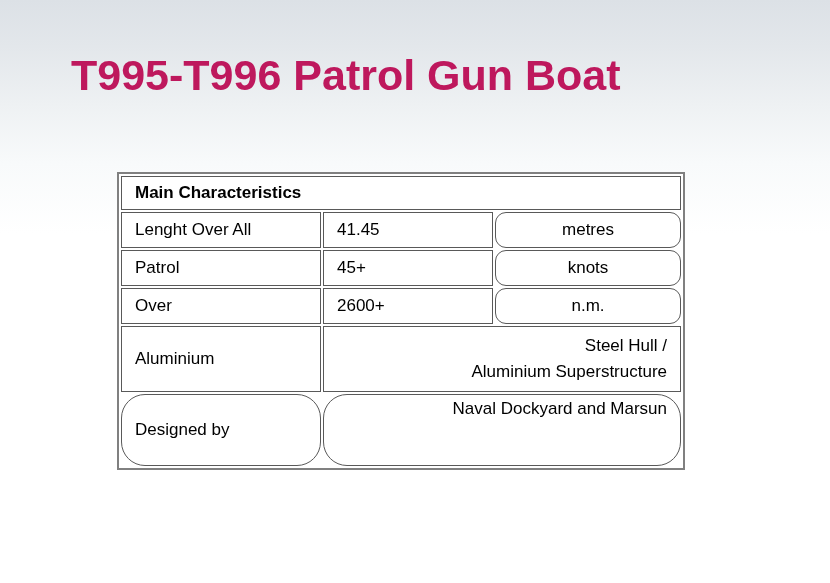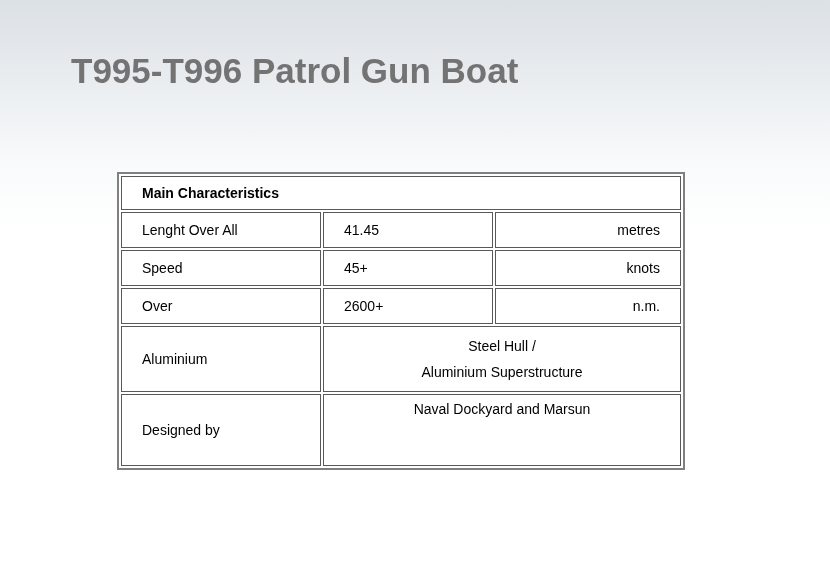--- a/index.html
+++ b/index.html
@@ -8,52 +8,52 @@
     height: 583px;
     position: relative;
     overflow: hidden;
     font-family: "Liberation Sans", sans-serif;
     background: linear-gradient(180deg, #dce1e6 0%, #e3e7eb 8%, #eef1f3 18%, #f8fafb 28%, #ffffff 40%, #ffffff 100%);
   }
   .page-title {
     position: absolute;
     left: 71px;
     top: 51px;
-    font-size: 35px;
+    font-size: 43px;
     font-weight: bold;
-    color: #737373;
+    color: #be185d;
     white-space: nowrap;
   }
   table.char-table {
     position: absolute;
     left: 117px;
     top: 172px;
     width: 568px;
     table-layout: fixed;
     border-collapse: separate;
     border-spacing: 2px;
     background: #ffffff;
     border: 2px solid #808080;
   }
   table.char-table td {
     border: 1px solid #595959;
     background: #ffffff;
-    font-size: 14px;
+    font-size: 17px;
     color: #000000;
-    padding: 2px 20px;
+    padding: 2px 13px;
     vertical-align: middle;
     overflow: hidden;
   }
   td.hdr-cell { font-weight: bold; height: 28px; }
   tr.data-row td { height: 30px; margin-top: 10px; }
   td.val-cell { }
-  td.unit-cell { text-align: right; }
+  td.unit-cell { text-align: center; border-radius: 11px; }
   tr.material-row td { height: 60px; }
-  td.span-val { text-align: center; white-space: pre-line; line-height: 26px; }
-  tr.designed-row td { height: 66px; }
+  td.span-val { text-align: right; white-space: pre-line; line-height: 26px; }
+  tr.designed-row td { height: 66px; border-radius: 24px; }
   tr.designed-row td.span-val { vertical-align: top; line-height: 24px; }
 </style>
 </head>
 <body>
 
 <div class="page-title">T995-T996 Patrol Gun Boat</div>
 
 <table class="char-table">
   <colgroup>
     <col style="width:200px">
@@ -63,21 +63,21 @@
   <tbody>
     <tr>
       <td class="hdr-cell" colspan="3">Main Characteristics</td>
     </tr>
     <tr class="data-row">
       <td>Lenght Over All</td>
       <td class="val-cell">41.45</td>
       <td class="unit-cell">metres</td>
     </tr>
     <tr class="data-row">
-      <td>Speed</td>
+      <td>Patrol</td>
       <td class="val-cell">45+</td>
       <td class="unit-cell">knots</td>
     </tr>
     <tr class="data-row">
       <td>Over</td>
       <td class="val-cell">2600+</td>
       <td class="unit-cell">n.m.</td>
     </tr>
     <tr class="material-row">
       <td>Aluminium</td>

